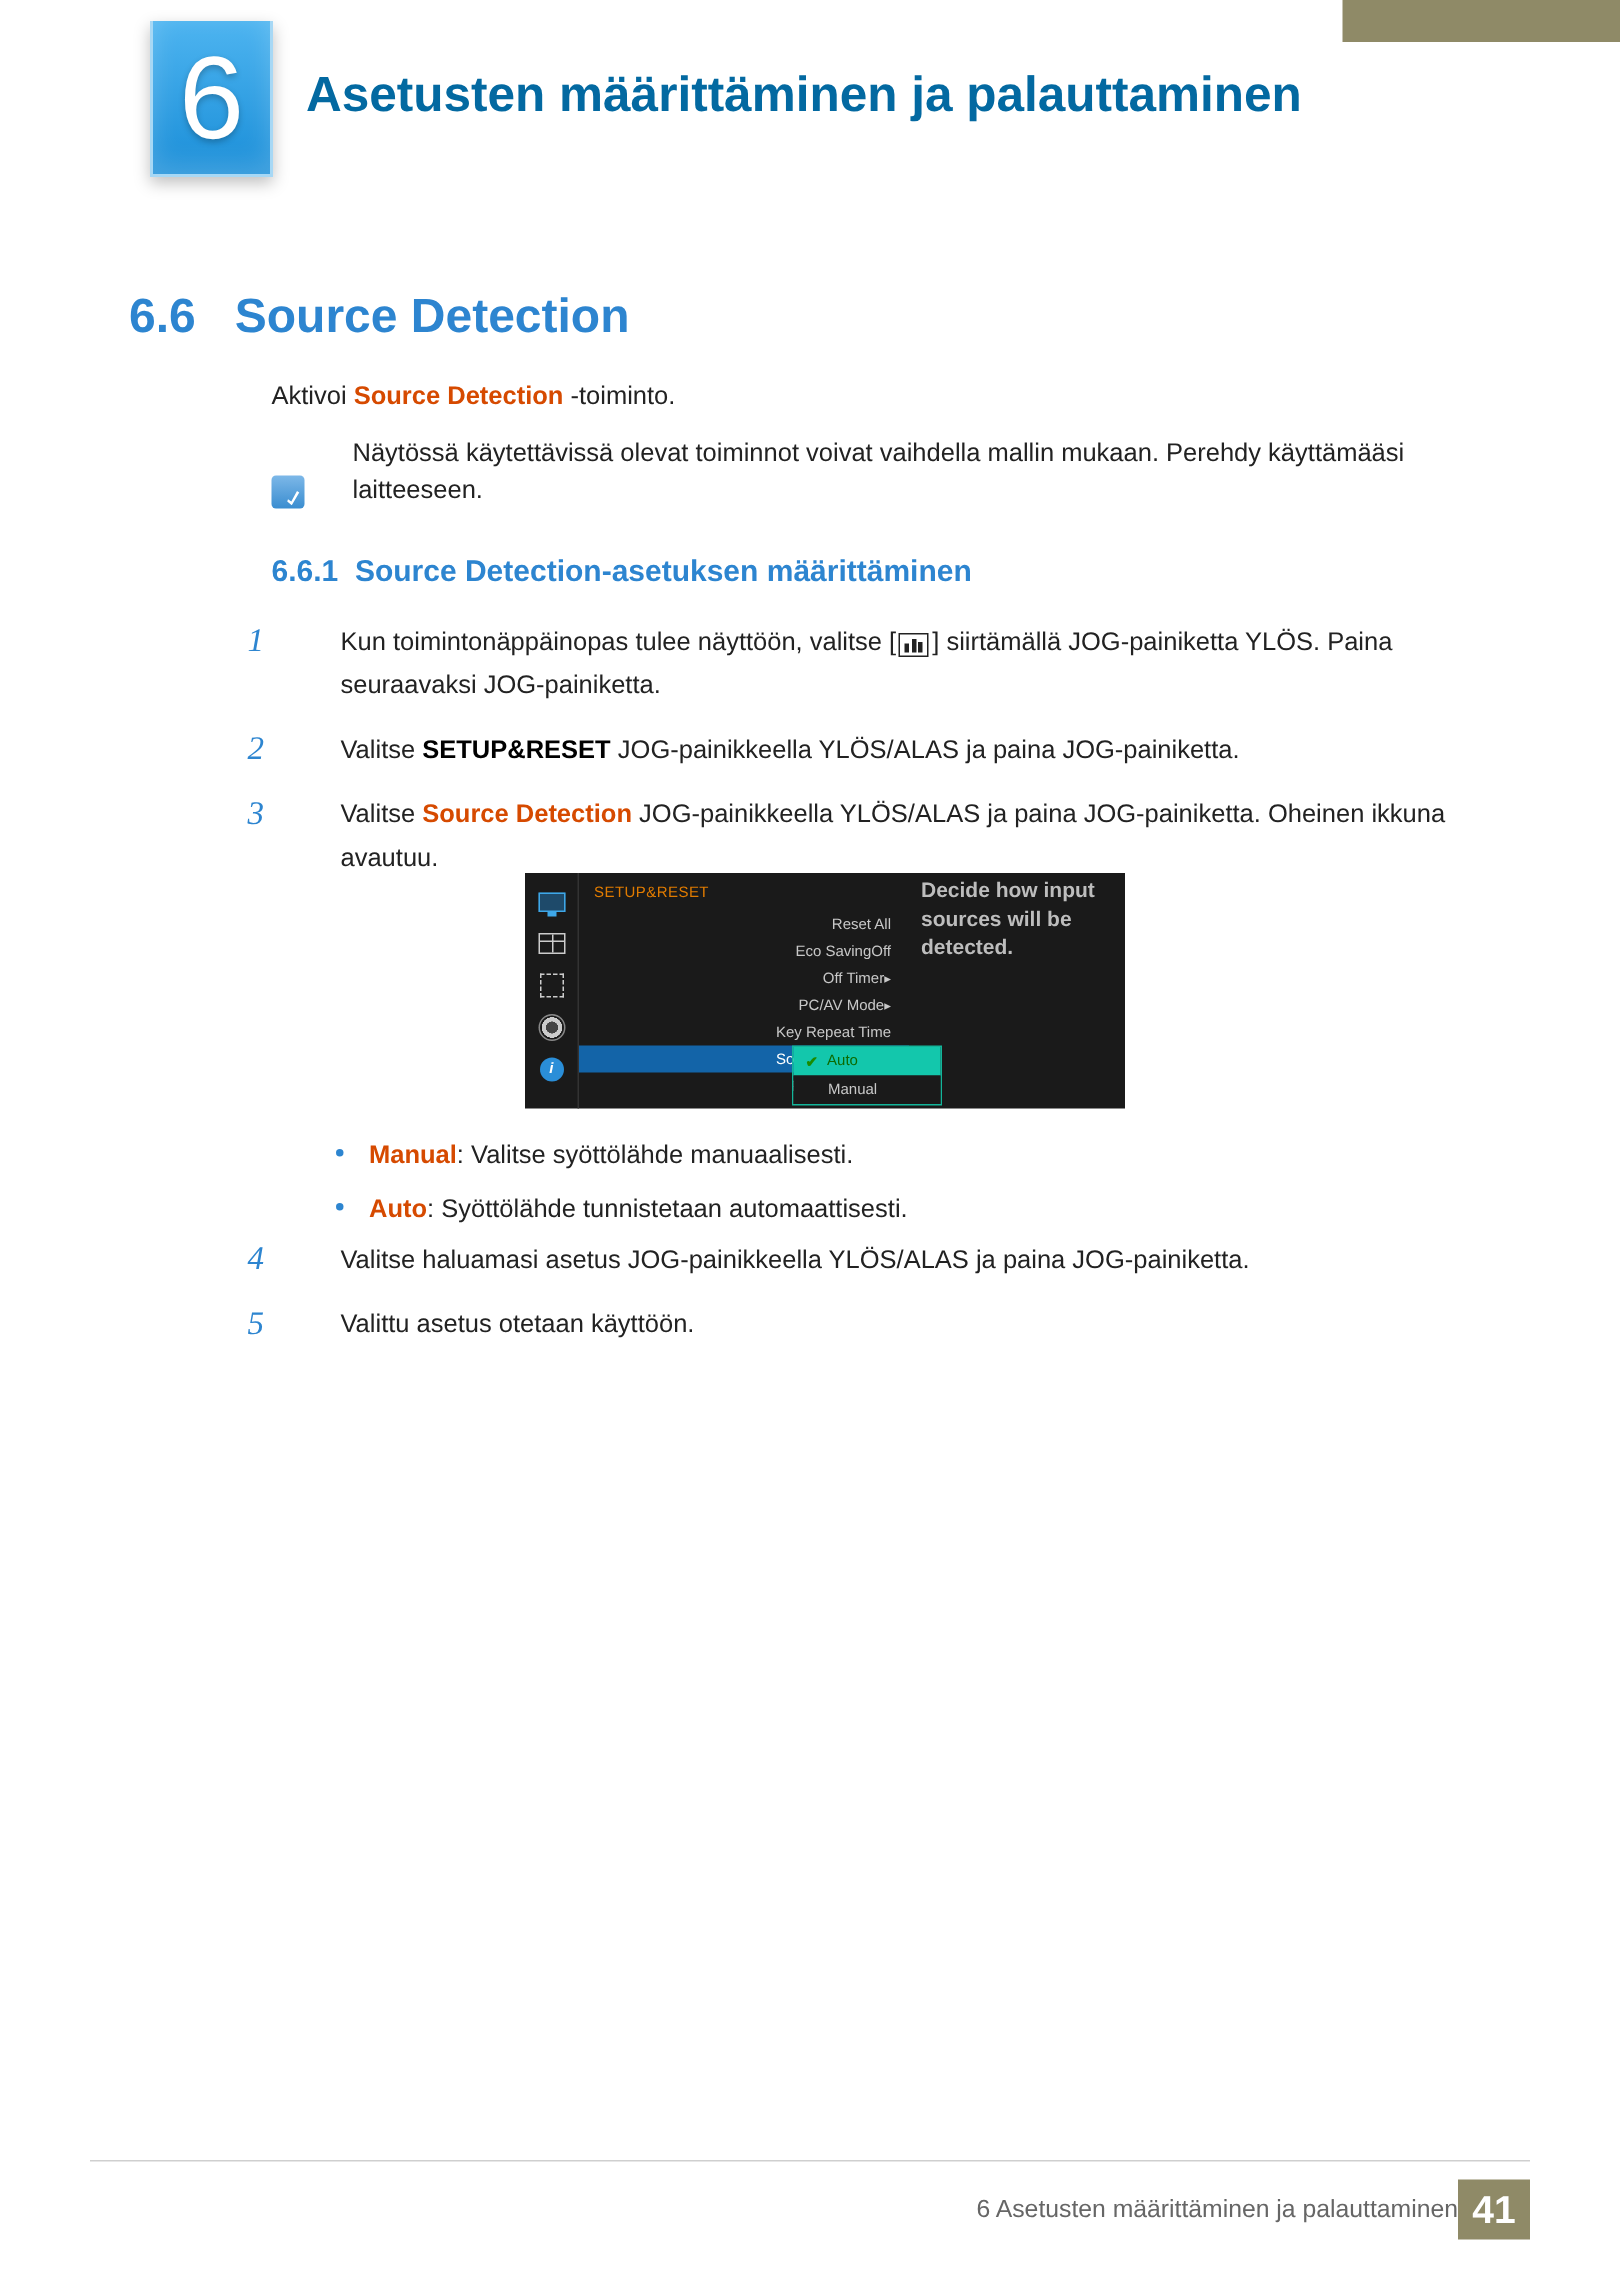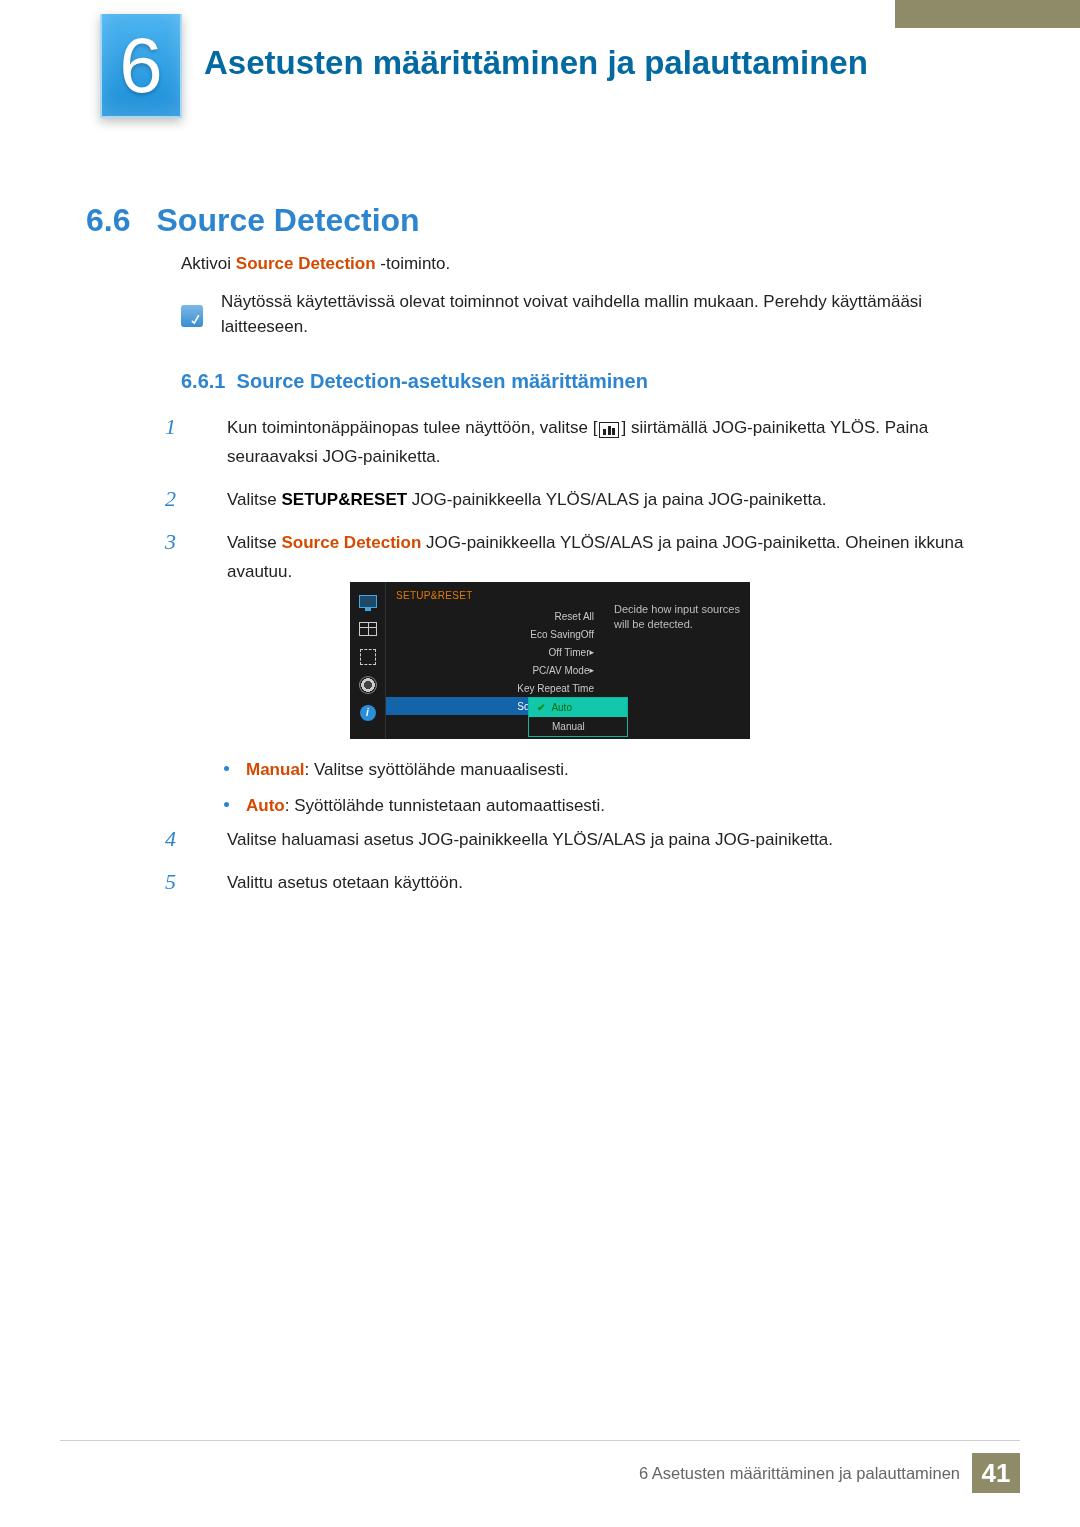--- a/index.html
+++ b/index.html
@@ -36,39 +36,39 @@
   }
   .chapter-title {
     position: absolute;
     left: 204px; top: 44px;
     color: #0369a1;
     font-size: 33px;
     font-weight: bold;
   }
   .section-heading {
     position: absolute;
-    left: 86px; top: 202px;
+    left: 86px; top: 192px;
     font-size: 32px;
     color: #2d85d0;
     font-weight: bold;
   }
   .section-heading .num { margin-right: 26px; }
   .intro-line {
     position: absolute;
     left: 181px; top: 254px;
     font-size: 17px;
     color: #222;
   }
   .intro-line .emph { color: #d64a00; font-weight: bold; }
   .note-block {
     position: absolute;
     left: 181px; top: 290px;
     display: flex;
-    align-items: center;
-    gap: 18px;
+    align-items: flex-end;
+    gap: 32px;
     width: 780px;
   }
   .note-icon {
     width: 22px; height: 22px;
     background: linear-gradient(#7db8e8,#3a8dd0);
     border-radius: 3px;
     position: relative;
     flex-shrink: 0;
     margin-top: 2px;
   }
@@ -175,24 +175,25 @@
     border:1px solid #13b59a;
   }
   .osd-popup .opt{
     background:#1a1a1a;color:#c8c8c8;padding:4px 8px;font-size:10px;
     display:flex;align-items:center;gap:6px;height:19px;
   }
   .osd-popup .opt.sel{ background:#13c7ac; color:#0d6a00;}
   .osd-popup .check{color:#1a8b00;font-weight:bold;}
   .osd-right {
     flex:1;
-    padding:20px 8px;
+    padding:2px 8px;
     color:#bdbdbd;
-    font-size:11px;
+    font-size:14px;
     line-height:1.35;
+    font-weight:bold;
   }
   .tri { font-size:9px; color:#c8c8c8;}
   .bullets {
     position: absolute;
     left: 224px; top: 757px;
     width: 720px;
   }
   .bullets li {
     list-style: none;
     font-size: 17px;
@@ -219,21 +220,20 @@
   }
   .footer {
     position: absolute;
     right: 60px; bottom: 34px;
     display: flex; align-items: stretch;
     height: 40px;
   }
   .footer-text {
     font-size: 16.5px; color: #666;
     display:flex;align-items:center;
-    padding-right:12px;
   }
   .footer-num {
     width: 48px;
     background: #8f8a67;
     color: #fff;
     font-size: 26px;
     font-weight: bold;
     display: flex; align-items: center; justify-content: center;
   }
 </style>

